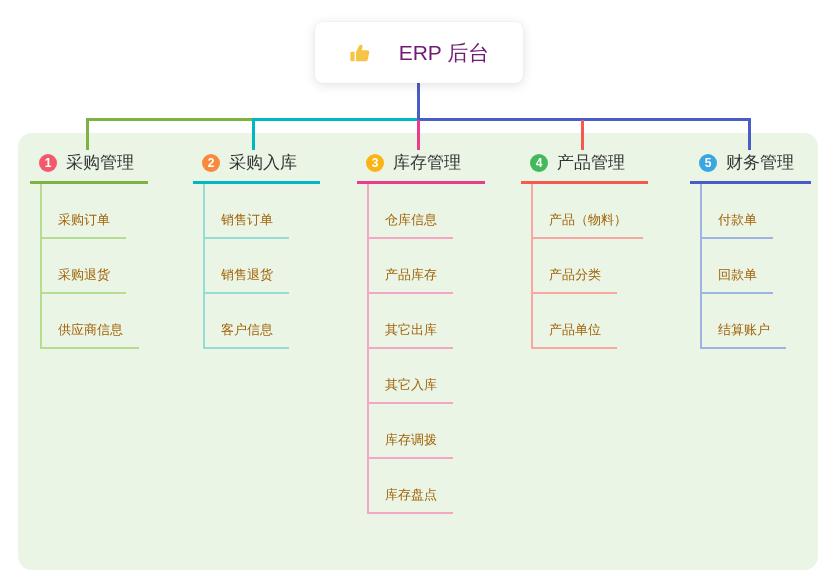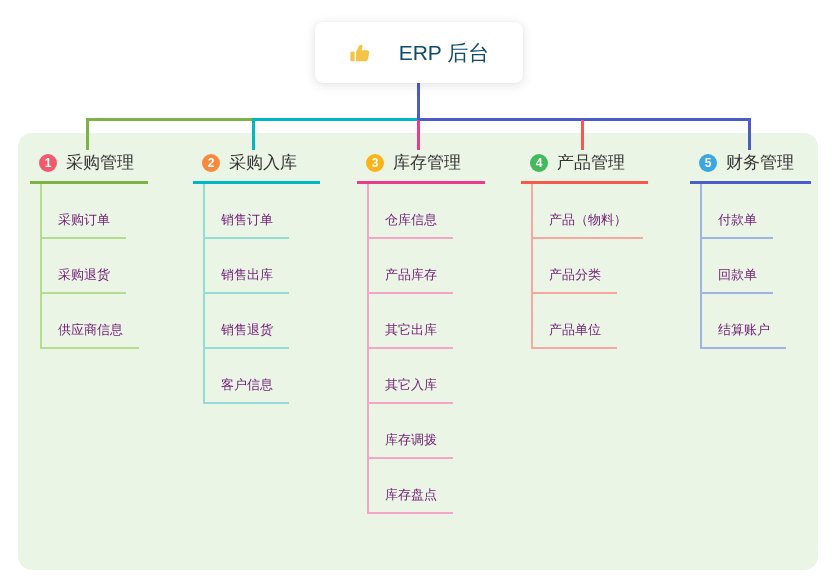--- a/index.html
+++ b/index.html
@@ -6,21 +6,21 @@
   .canvas{
     position:relative;width:839px;height:588px;background:#ffffff;
     font-family:"Liberation Sans","DejaVu Sans",sans-serif;overflow:hidden;
   }
   
   .root-node{
     position:absolute;left:315px;top:22px;width:208px;height:61px;
     background:#ffffff;border-radius:8px;
     box-shadow:0 2px 12px rgba(0,0,0,.12),0 0 2px rgba(0,0,0,.06);
     display:flex;align-items:center;justify-content:center;gap:28px;
-    font-size:21px;color:#0c4a6e;font-weight:500;z-index:3;
+    font-size:21px;color:#701a75;font-weight:500;z-index:3;
   }
   .root-node .icon{display:flex;align-items:center;}
   
   .line{position:absolute;z-index:1;}
   .root-vline{left:417px;top:83px;width:3px;height:36px;background:#4a5cc5;}
   .bus-1{left:86px;top:118px;width:169px;height:3px;background:#7cb342;}
   .bus-2{left:252px;top:118px;width:166px;height:3px;background:#00b8c2;}
   .bus-3{left:417px;top:118px;width:334px;height:3px;background:#4a5cc5;}
   .drop-1{left:86px;top:118px;width:3px;height:32px;background:#7cb342;}
   .drop-2{left:252px;top:118px;width:3px;height:32px;background:#00b8c2;}
@@ -51,21 +51,21 @@
   .b5 .branch-header{width:121px;}
   .badge{
     width:18px;height:18px;border-radius:50%;background:var(--badge);
     color:#ffffff;font-size:12px;font-weight:700;line-height:18px;
     text-align:center;flex:none;
   }
   .children{margin-left:10px;border-left:2px solid var(--light);}
   .child-row{height:55px;display:flex;align-items:flex-end;}
   .child{
     border-bottom:2px solid var(--light);
-    padding:0 16px 8px 16px;font-size:13px;color:#701a75;white-space:nowrap;
+    padding:0 16px 8px 16px;font-size:13px;color:#a16207;white-space:nowrap;
   }
 </style>
 </head>
 <body>
 
 <div class="canvas">
 
   <div class="panel"></div>
 
   <div class="line root-vline"></div>
@@ -106,23 +106,20 @@
   </div>
 
   <div class="branch b2">
     <div class="branch-header">
       <span class="badge">2</span>
       <span>采购入库</span>
     </div>
     <div class="children">
       <div class="child-row">
           <span class="child">销售订单</span>
-        </div>
-      <div class="child-row">
-          <span class="child">销售出库</span>
         </div>
       <div class="child-row">
           <span class="child">销售退货</span>
         </div>
       <div class="child-row">
           <span class="child">客户信息</span>
         </div>
     </div>
   </div>
 

